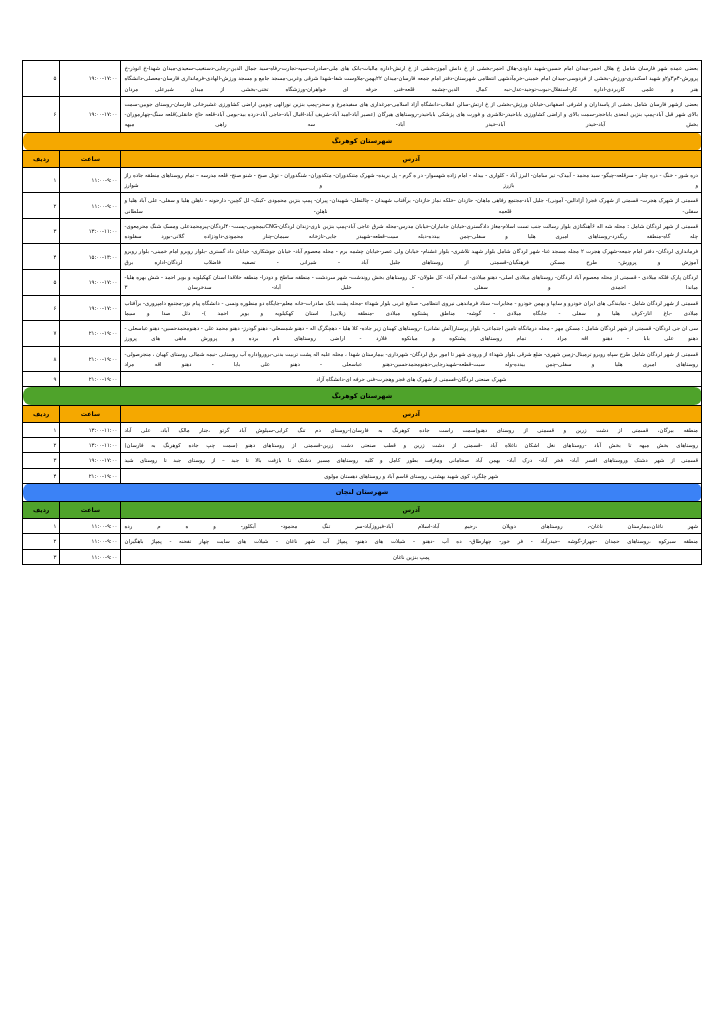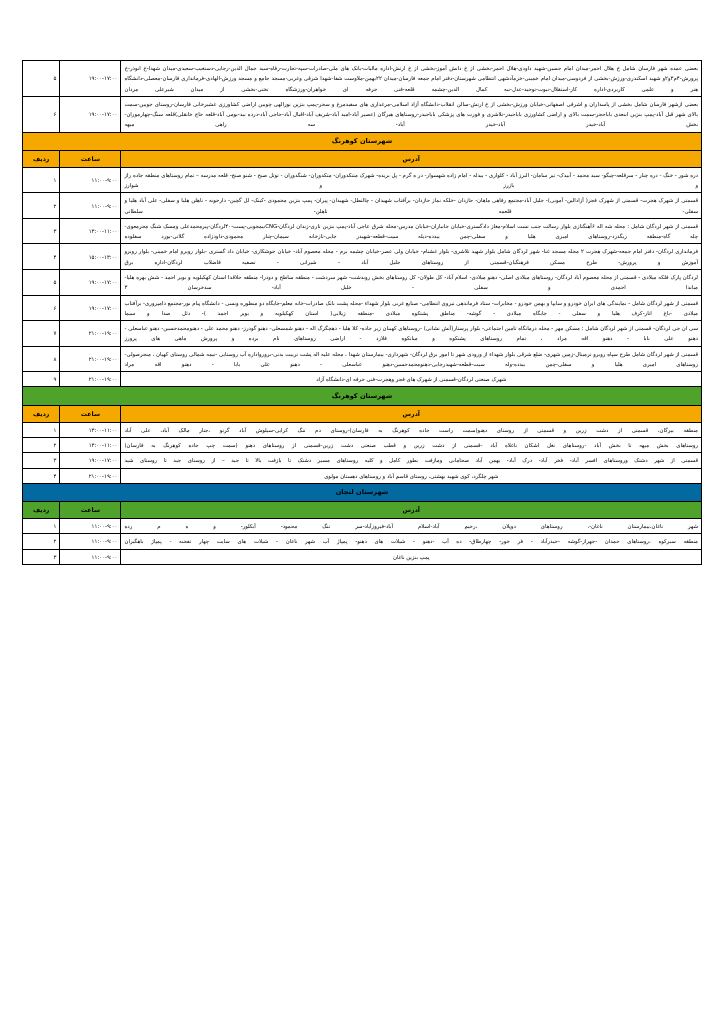--- a/index.html
+++ b/index.html
@@ -54,20 +54,21 @@
     text-align: center;
     text-align-last: center;
     font-size: 6px;
   }
   tr.city-band td {
     text-align: center;
     text-align-last: center;
     font-size: 6.6px;
     font-weight: bold;
     padding: 2.5px 0;
+    border-radius: 8px;
   }
   tr.hdr td {
     text-align: center;
     text-align-last: center;
     font-size: 6.2px;
     font-weight: bold;
     padding: 2px 0;
   }
   tr.single td.addr {
     text-align: center;
@@ -170,21 +171,21 @@
           <td class="addr">قسمتی از شهر دشتک وروستاهای افسر آباد- فخر آباد- درک آباد- بهمن آباد  صحامانی ومازفت بطور کامل و کلیه روستاهای مسیر دشتک تا بازفت بالا تا جبد – از روستای جبد تا روستای شید</td>
           <td class="time">۱۹:۰۰-۱۷:۰۰</td>
           <td class="rownum">۳</td>
         </tr>
         <tr class="single">
           <td class="addr">شهر چلگرد، کوی شهید بهشتی، روستای قاسم آباد و روستاهای دهستان مولوی</td>
           <td class="time">۲۱:۰۰-۱۹:۰۰</td>
           <td class="rownum">۴</td>
         </tr>
         <tr class="city-band">
-          <td colspan="3" style="background: #0369a1;">شهرستان لنجان</td>
+          <td colspan="3" style="background: #3b82f6;">شهرستان لنجان</td>
         </tr>
         <tr class="hdr">
           <td style="background: rgb(79, 163, 43);">آدرس</td>
           <td style="background: rgb(79, 163, 43);">ساعت</td>
           <td style="background: rgb(79, 163, 43);">ردیف</td>
         </tr>
         <tr>
           <td class="addr">شهر ناغان،بیمارستان ناغان-، روستاهای دوپلان ،رحیم آباد-اسلام آباد-فیروزآباد-سر تنگ محمود- آبکلور- و ه م رده</td>
           <td class="time">۱۱:۰۰-۹:۰۰</td>
           <td class="rownum">۱</td>

